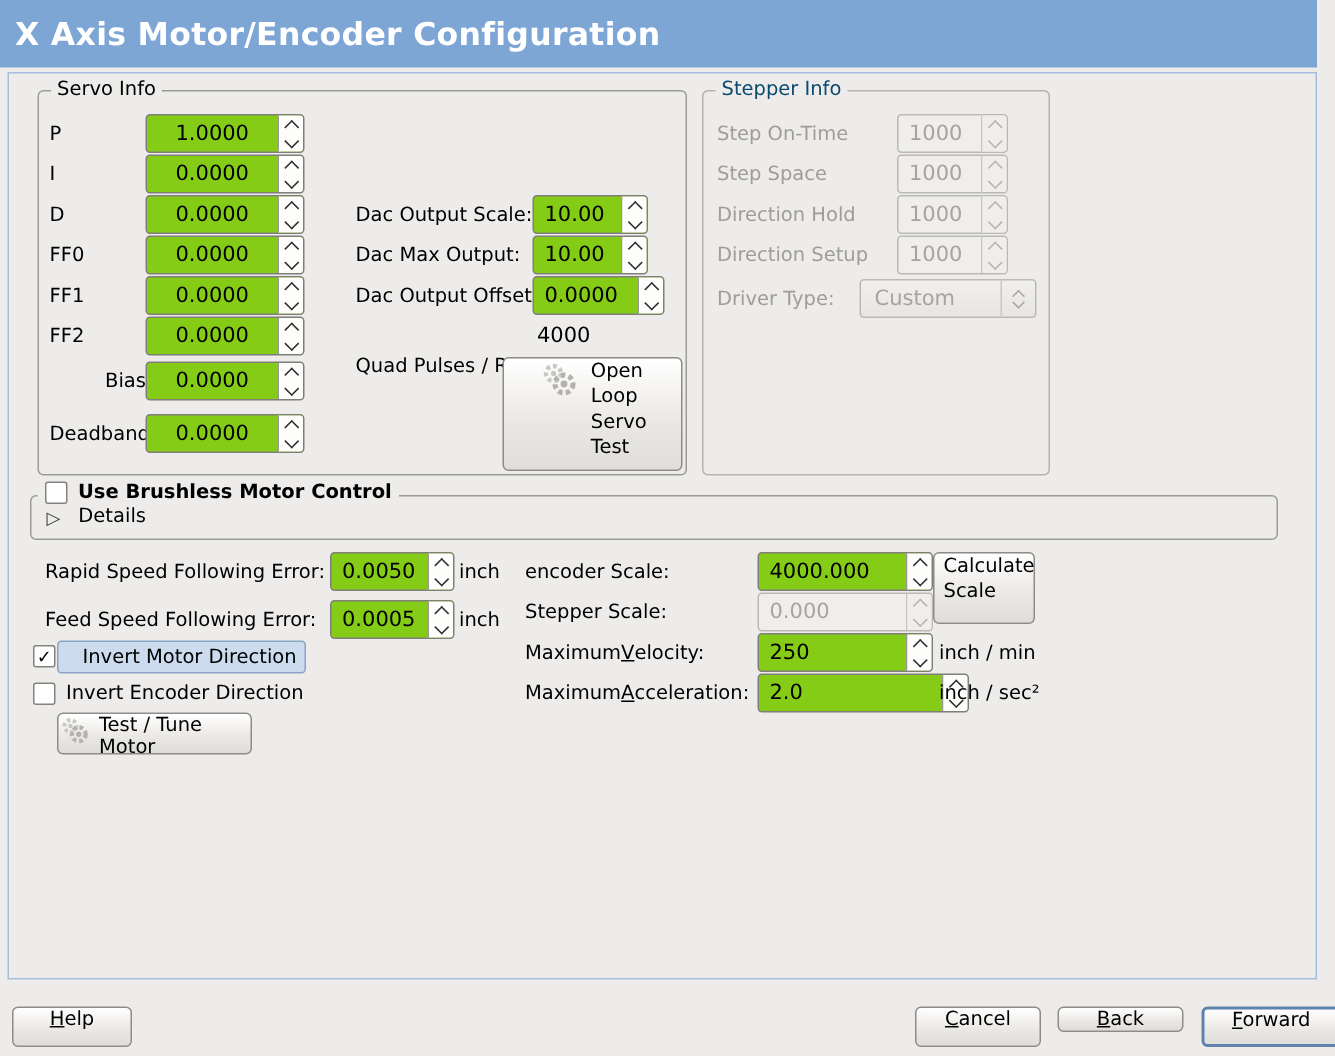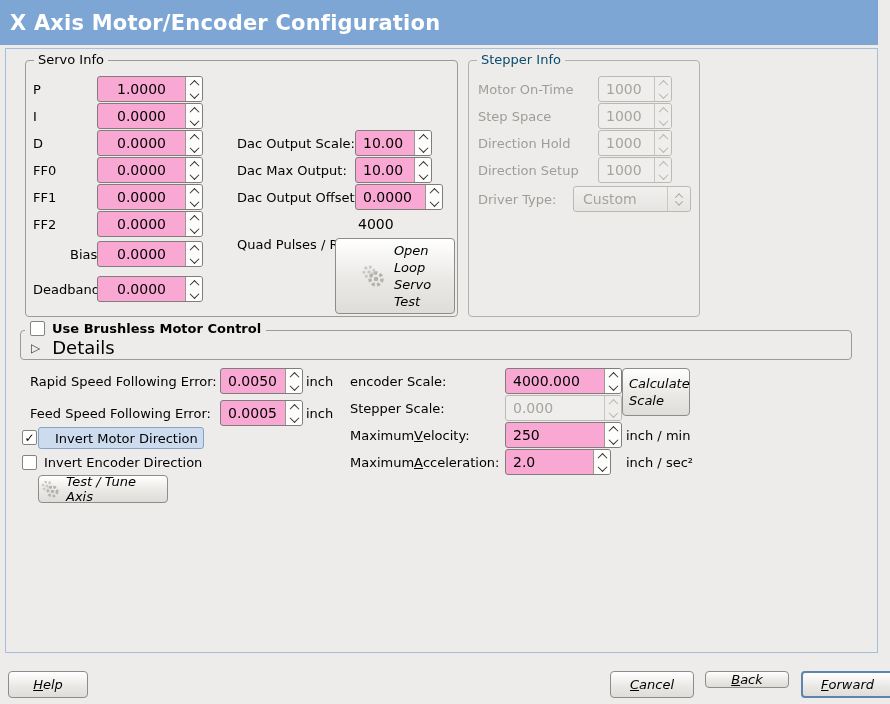--- a/index.html
+++ b/index.html
@@ -18,34 +18,34 @@
   
   .frame{border:1px solid #9b9b96;border-radius:4px;}
   .frame.disabled{border-color:#b3b2ad;}
   .legend{position:absolute;top:-9px;left:8px;background:#edeceb;padding:0 4px;font-size:13px;line-height:16px;}
   .legend.disabled{color:#0c4a6e;}
   
   .lbl{position:absolute;font-size:13px;height:26px;display:flex;align-items:center;white-space:nowrap;}
   .lbl.disabled{color:#9e9d98;}
   .u{text-decoration:underline;}
   
-  .spin{position:absolute;height:26px;display:flex;background:#f9a8d4;border:1px solid #7f7e7a;border-radius:3px;box-sizing:border-box;}
+  .spin{position:absolute;height:26px;display:flex;background:#84cc16;border:1px solid #7f7e7a;border-radius:3px;box-sizing:border-box;}
   .spin .val{flex:1;font-size:14px;display:flex;align-items:center;padding:0 7px;white-space:nowrap;overflow:hidden;}
   .spin.center .val{justify-content:center;padding:0 2px;}
   .spin .btns{width:16px;border-left:1px solid #9a9995;display:flex;flex-direction:column;background:#fdfdfc;border-radius:0 2px 2px 0;}
   .spin .btns .b{flex:1;display:flex;align-items:center;justify-content:center;}
   .chev{width:6px;height:6px;border-right:1.6px solid #2e2e2e;border-bottom:1.6px solid #2e2e2e;}
   .chev.up{transform:rotate(-135deg) translate(-1px,-1px);}
   .chev.dn{transform:rotate(45deg) translate(-1px,-1px);}
   .spin.disabled{background:#efeeec;border-color:#bab9b4;}
   .spin.disabled .val{color:#a5a49f;}
   .spin.disabled .btns{background:#efeeec;border-left-color:#c6c5c0;}
   .spin.disabled .chev{border-color:#b5b4af;}
   
-  .btn{position:absolute;background:linear-gradient(#ffffff,#ebe9e6 55%,#deddd9);border:1px solid #8e8c88;border-radius:4px;font-size:13px;display:flex;align-items:center;justify-content:center;box-sizing:border-box;color:#000;font-style:italic;}
+  .btn{position:absolute;background:linear-gradient(#ffffff,#ebe9e6 55%,#deddd9);border:1px solid #8e8c88;border-radius:4px;font-size:13px;display:flex;align-items:flex-start;justify-content:center;box-sizing:border-box;color:#000;}
   .btn .multiline{white-space:pre-line;text-align:left;line-height:17px;}
   .btn.focus{border:2px solid #5e83ad;}
   
   .cb{position:absolute;width:15px;height:15px;background:#ffffff;border:1px solid #84837f;border-radius:2px;display:flex;align-items:center;justify-content:center;font-size:12px;line-height:12px;box-sizing:border-box;}
   
   .hl{position:absolute;height:22px;background:#ccdcee;border:1px solid #88a4c4;border-radius:3px;display:flex;align-items:center;padding:0 5px;font-size:13px;box-sizing:border-box;}
   
   .combo{position:absolute;height:26px;display:flex;background:linear-gradient(#f1f0ee,#e7e5e2);border:1px solid #bab9b4;border-radius:3px;box-sizing:border-box;}
   .combo .cval{flex:1;font-size:14px;color:#a5a49f;display:flex;align-items:center;padding:0 9px;}
   .combo .carr{width:22px;border-left:1px solid #c9c8c3;display:flex;flex-direction:column;align-items:center;justify-content:center;gap:1px;}
@@ -217,21 +217,21 @@
   <span class="multiline">Open
 Loop
 Servo
 Test</span>
 </div>
 
 <div class="abs frame disabled" style="left:468px;top:60px;width:232px;height:257px;">
   <div class="legend disabled">Stepper Info</div>
 </div>
 
-<div class="lbl disabled" style="left:478px;top:76px;">Motor On-Time</div>
+<div class="lbl disabled" style="left:478px;top:76px;">Step On-Time</div>
 <div class="lbl disabled" style="left:478px;top:103px;">Step Space</div>
 <div class="lbl disabled" style="left:478px;top:130px;">Direction Hold</div>
 <div class="lbl disabled" style="left:478px;top:157px;">Direction Setup</div>
 <div class="lbl disabled" style="left:478px;top:186px;">Driver Type:</div>
 
 <div class="spin disabled" style="left:598px;top:76px;width:74px;">
     <div class="val">1000</div>
     <div class="btns">
       <div class="b">
         <div class="chev up"></div>
@@ -283,21 +283,21 @@
     </div>
 </div>
 
 <div class="abs frame" style="left:20px;top:330px;width:832px;height:30px;">
   <div style="position:absolute;left:4px;top:-10px;display:flex;align-items:center;gap:7px;background:#edeceb;padding:0 5px;">
     <div class="cb" style="position:static;"></div>
     <span class="bold" style="font-size:13px;">Use Brushless Motor Control</span>
   </div>
   <div style="position:absolute;left:10px;top:6px;display:flex;align-items:center;gap:12px;">
     <span class="expander-arrow">▷</span>
-    <span style="font-size:18px;">Details</span>
+    <span style="font-size:13px;">Details</span>
   </div>
 </div>
 
 <div class="lbl" style="left:30px;top:368px;">Rapid Speed Following Error:</div>
 <div class="spin" style="left:220px;top:368px;width:83px;">
     <div class="val">0.0050</div>
     <div class="btns">
       <div class="b">
         <div class="chev up"></div>
       </div>
@@ -368,21 +368,21 @@
       </div>
     </div>
   </div>
 <div class="unit" style="left:626px;top:422px;">inch / min</div>
 
 <div class="lbl" style="left:350px;top:449px;">
     <span>Maximum </span>
     <span class="u">A</span>
     <span>cceleration:</span>
   </div>
-<div class="spin" style="left:505px;top:449px;width:106px;">
+<div class="spin" style="left:505px;top:449px;width:141px;">
     <div class="val">2.0</div>
     <div class="btns">
       <div class="b">
         <div class="chev up"></div>
       </div>
       <div class="b">
         <div class="chev dn"></div>
       </div>
     </div>
   </div>
@@ -400,21 +400,21 @@
 
 <div class="btn" style="left:38px;top:475px;width:130px;height:28px;gap:5px;">
   <span style="display:flex;">
     <svg width="22" height="22" viewBox="0 0 22 22">
       <circle cx="8" cy="8" r="4" fill="none" stroke="#c9c8c3" stroke-width="2.6" stroke-dasharray="2.2 1.8"></circle>
       <circle cx="8" cy="8" r="1.5" fill="#c9c8c3"></circle>
       <circle cx="13.5" cy="13.5" r="4.6" fill="none" stroke="#b3b2ad" stroke-width="2.8" stroke-dasharray="2.5 1.9"></circle>
       <circle cx="13.5" cy="13.5" r="1.8" fill="#b3b2ad"></circle>
     </svg>
   </span>
-  <span>Test / Tune Axis</span>
+  <span>Test / Tune Motor</span>
 </div>
 
 <div class="btn" style="left:8px;top:671px;width:80px;height:27px;">
     <span><span class="u">H</span><span>elp</span></span>
   </div>
 <div class="btn" style="left:610px;top:671px;width:84px;height:27px;">
     <span><span class="u">C</span><span>ancel</span></span>
   </div>
 <div class="btn" style="left:705px;top:671px;width:84px;height:17px;">
     <span><span class="u">B</span><span>ack</span></span>

